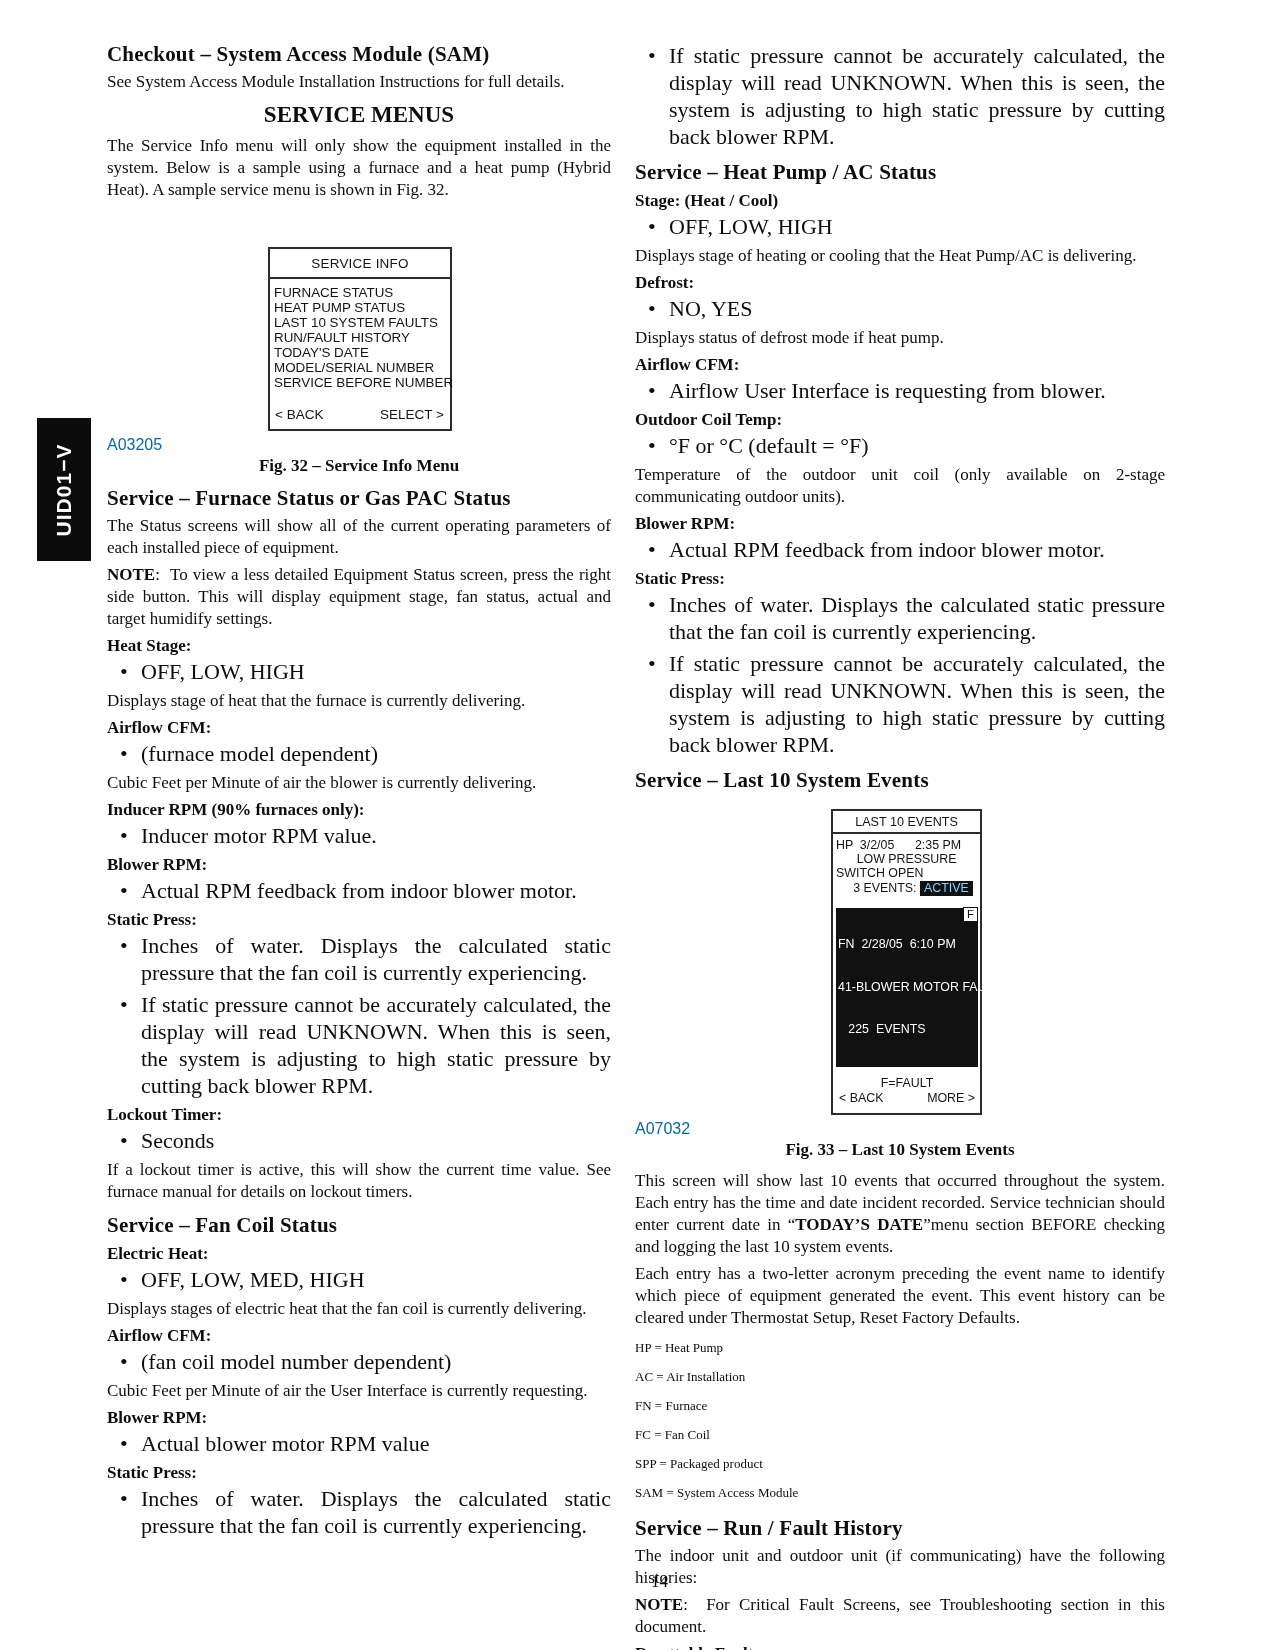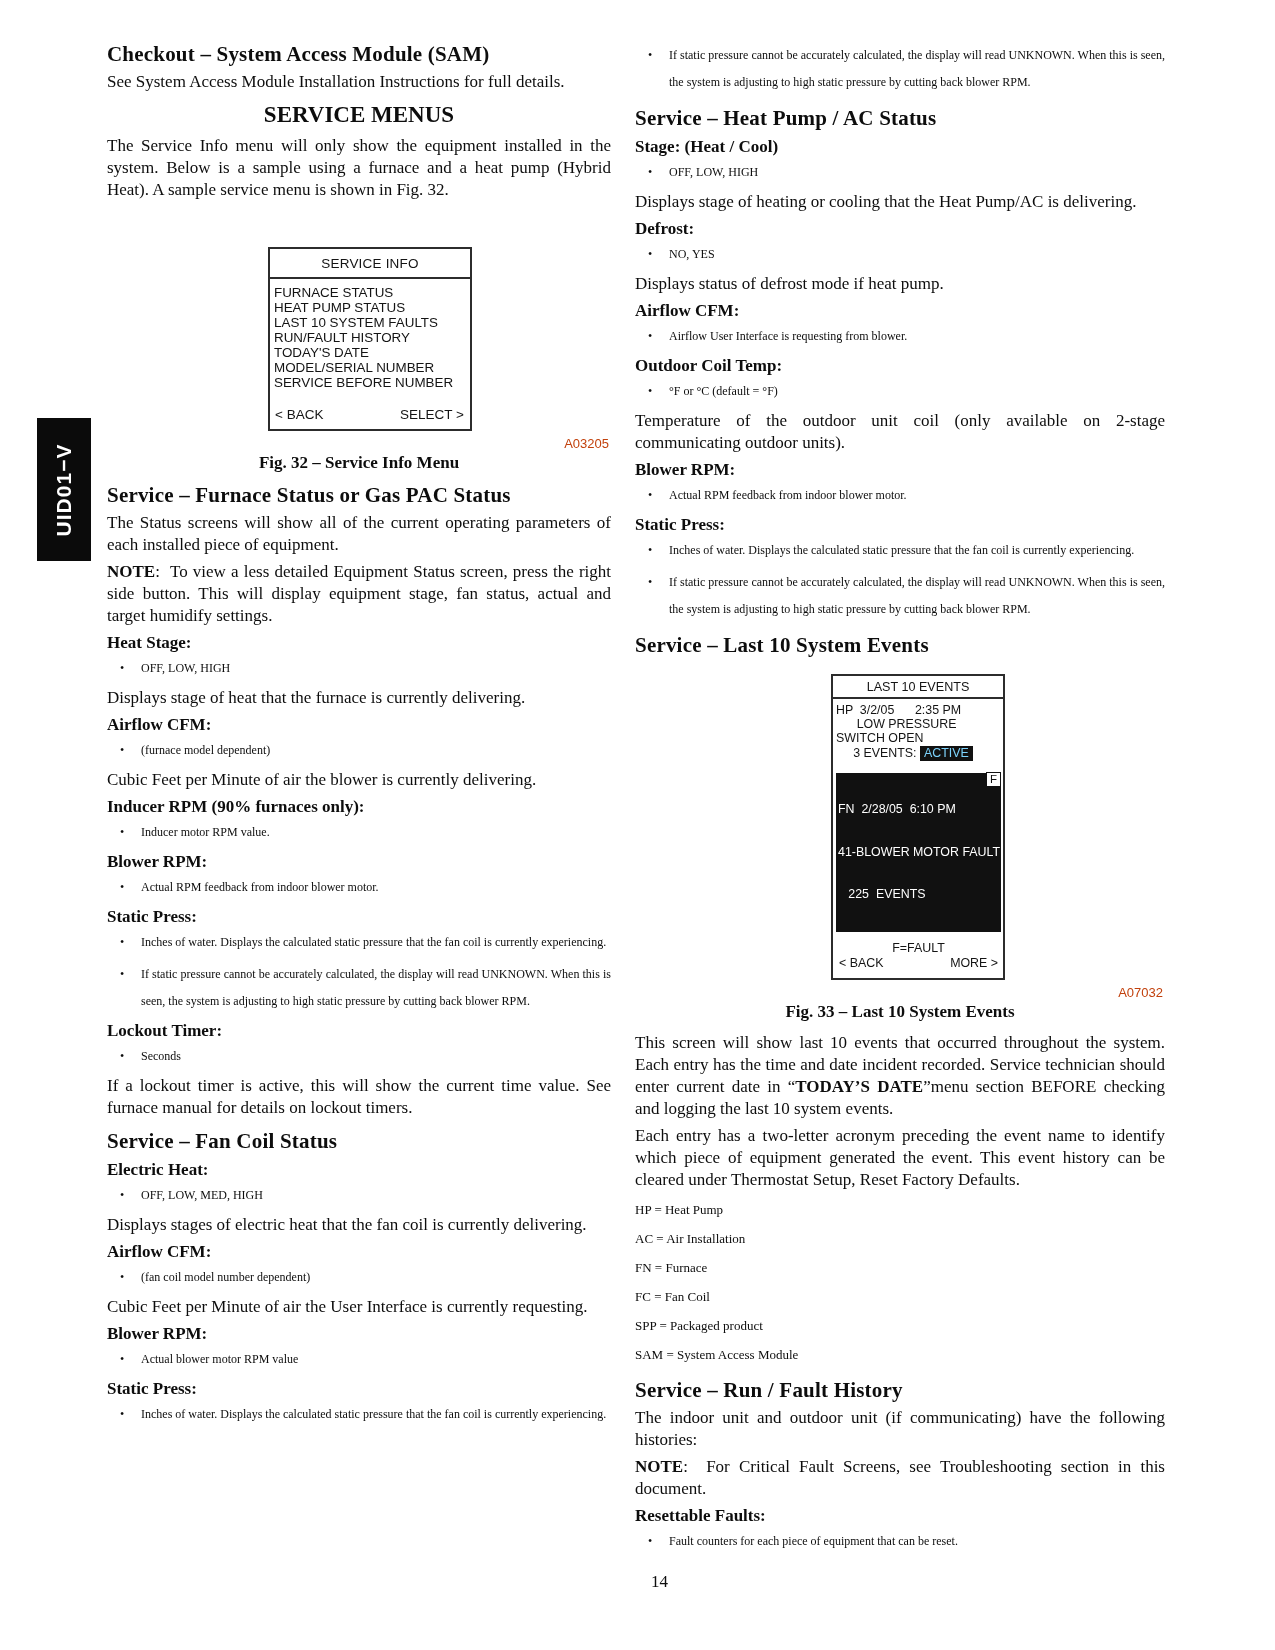--- a/index.html
+++ b/index.html
@@ -11,37 +11,37 @@
         font-weight:bold;font-size:21px;letter-spacing:1px;white-space:nowrap;}
   .columns{position:absolute;left:107px;top:42px;width:1058px;display:flex;gap:24px;}
   .col{display:block;}
   .col.left{width:504px;}
   .col.right{width:530px;}
   h1.doc{font-size:23px;font-weight:bold;text-align:center;margin:9px 0 7px;}
   h2.doc{font-size:21px;font-weight:bold;margin:10px 0 4px;letter-spacing:0.2px;}
   p.body{font-size:17px;line-height:22px;margin:0 0 5px;text-align:justify;}
   p.body.nj{text-align:left;}
   .blabel{font-size:17px;font-weight:bold;margin:6px 0 2px;}
-  .bullet{position:relative;padding-left:34px;margin:2px 0 5px;font-size:12px;line-height:27px;}
+  .bullet{position:relative;padding-left:34px;margin:2px 0 5px;font-size:22px;line-height:27px;}
   .bullet::before{content:"\2022";position:absolute;left:13px;top:0;}
   .bullet .bt{display:block;text-align:justify;}
   .abbrev-line{font-size:13px;line-height:27px;margin:2px 0;}
-  .art-code{font-family:"Liberation Sans",sans-serif;font-size:13px;text-align:right;
-        margin:5px 2px 1px 0;color:#c2410c;}
+  .art-code{font-family:"Liberation Sans",sans-serif;font-size:16px;
+        margin:5px 2px 1px 0;color:#0369a1;}
   .fig-caption{font-size:17px;font-weight:bold;text-align:center;margin:2px 0 10px;}
   
   .screen{font-family:"Liberation Sans",sans-serif;color:#141414;background:#fff;
         border:2px solid #2c2c2c;box-sizing:border-box;}
-  .fig32{width:204px;margin:46px 0 0 161px;}
+  .fig32{width:184px;margin:46px 0 0 161px;}
   .fig32 .screen-title{text-align:center;font-size:13.5px;padding:7px 0 6px;
         border-bottom:2px solid #2c2c2c;letter-spacing:0.2px;}
   .fig32 .screen-list{padding:6px 0 0 4px;font-size:13.4px;line-height:15px;white-space:nowrap;}
   .fig32 .screen-footer{display:flex;justify-content:space-between;
         padding:17px 6px 7px 5px;font-size:13.5px;}
-  .fig33{width:174px;margin:16px 0 0 196px;}
+  .fig33{width:151px;margin:16px 0 0 196px;}
   .fig33 .screen-title{text-align:center;font-size:12.6px;padding:4px 0 3px;
         border-bottom:2px solid #2c2c2c;}
   .fig33 .scr-body{padding:4px 2px 4px 3px;font-size:12.4px;line-height:14.2px;}
   .fig33 .scr-line{white-space:pre;}
   .fig33 .badge{background:#111;color:#7dd3fc;padding:0 4px 1px 4px;}
   .fig33 .blk{background:#111;color:#fff;margin-top:13px;position:relative;
         padding:1px 0 2px 2px;white-space:pre;}
   .fig33 .flag{position:absolute;top:-1px;right:0;background:#fff;color:#111;
         width:13px;height:13px;line-height:13px;text-align:center;font-size:11.5px;
         border:1px solid #111;}

